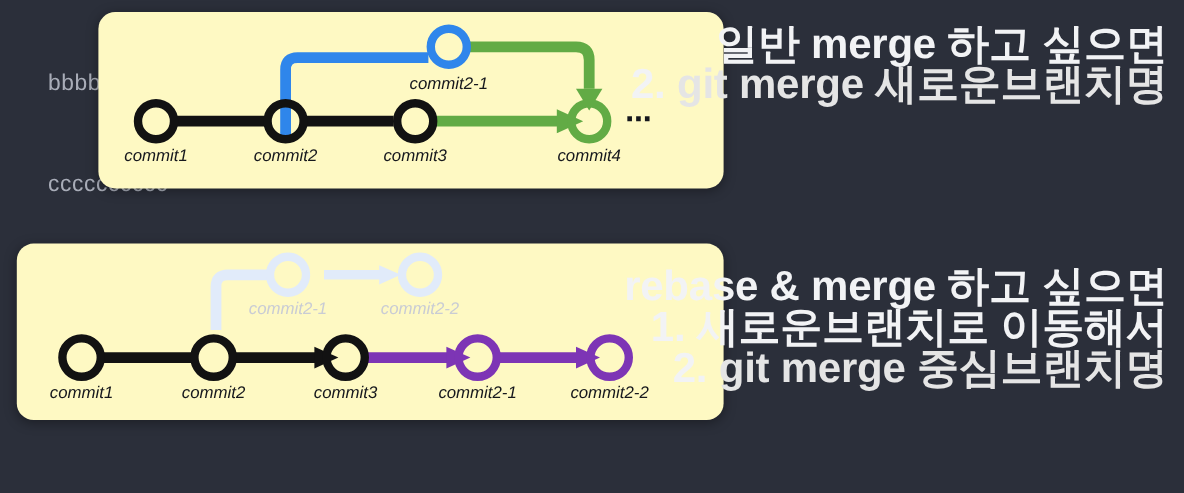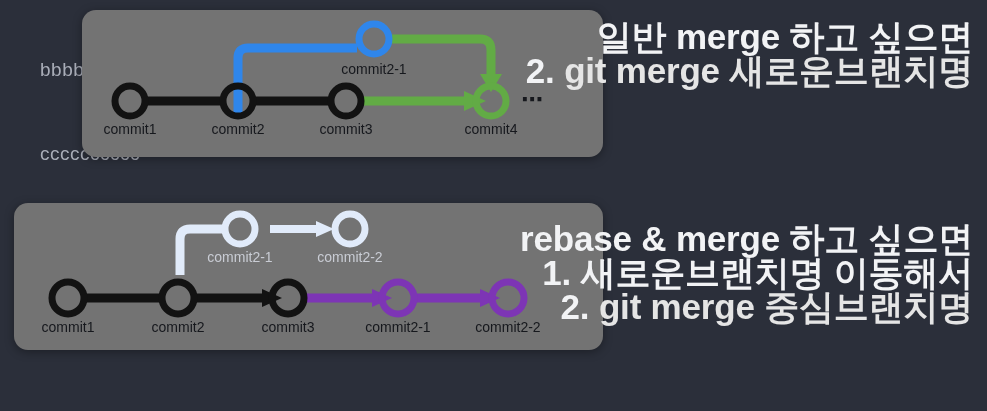--- a/index.html
+++ b/index.html
@@ -8,23 +8,24 @@
     background:#2b2f3a;
     font-family:"Liberation Sans","DejaVu Sans",sans-serif;
     overflow:hidden;position:relative;
   }
   .bg-text{
     position:absolute;left:40px;top:0px;
     color:#a9adb8;font-size:19px;line-height:28px;
     letter-spacing:.5px;white-space:pre;
   }
   .panel{
-    position:absolute;background:#737373;
+    position:absolute;background:#fef9c3;
     border-radius:14px;
     box-shadow:0 2px 10px rgba(0,0,0,.35);
+    font-style:italic;
   }
   #panel-merge{left:82px;top:10px;width:521px;height:147px;}
   #panel-rebase{left:14px;top:203px;width:589px;height:147px;}
   .panel svg{display:block;width:100%;height:100%;}
   .nodelabel{font-family:"Liberation Sans","DejaVu Sans",sans-serif;font-size:14px;fill:#16181d;}
   .nodelabel.ghost{fill:#c9ccd4;}
   .ellipsis{font-family:"Liberation Sans","DejaVu Sans",sans-serif;font-size:22px;fill:#16181d;font-weight:bold;}
 
   .textblock{position:absolute;text-align:right;}
   #merge-text{right:14px;top:20px;}
@@ -122,18 +123,18 @@
 <div class="textblock" id="merge-text">
   <div class="tline">일반 merge 하고 싶으면</div>
   <div class="tline">
     <span>2.</span><span> </span><span class="hl">git merge 새로운브랜치명</span>
   </div>
 </div>
 
 <div class="textblock" id="rebase-text">
   <div class="tline">rebase &amp; merge 하고 싶으면</div>
   <div class="tline">
-    <span>1.</span><span> 새로운브랜치명 이동해서</span>
+    <span>1.</span><span> 새로운브랜치로 이동해서</span>
   </div>
   <div class="tline">
     <span>2.</span><span> </span><span class="hl">git merge 중심브랜치명</span>
   </div>
 </div>
 
 </body></html>

